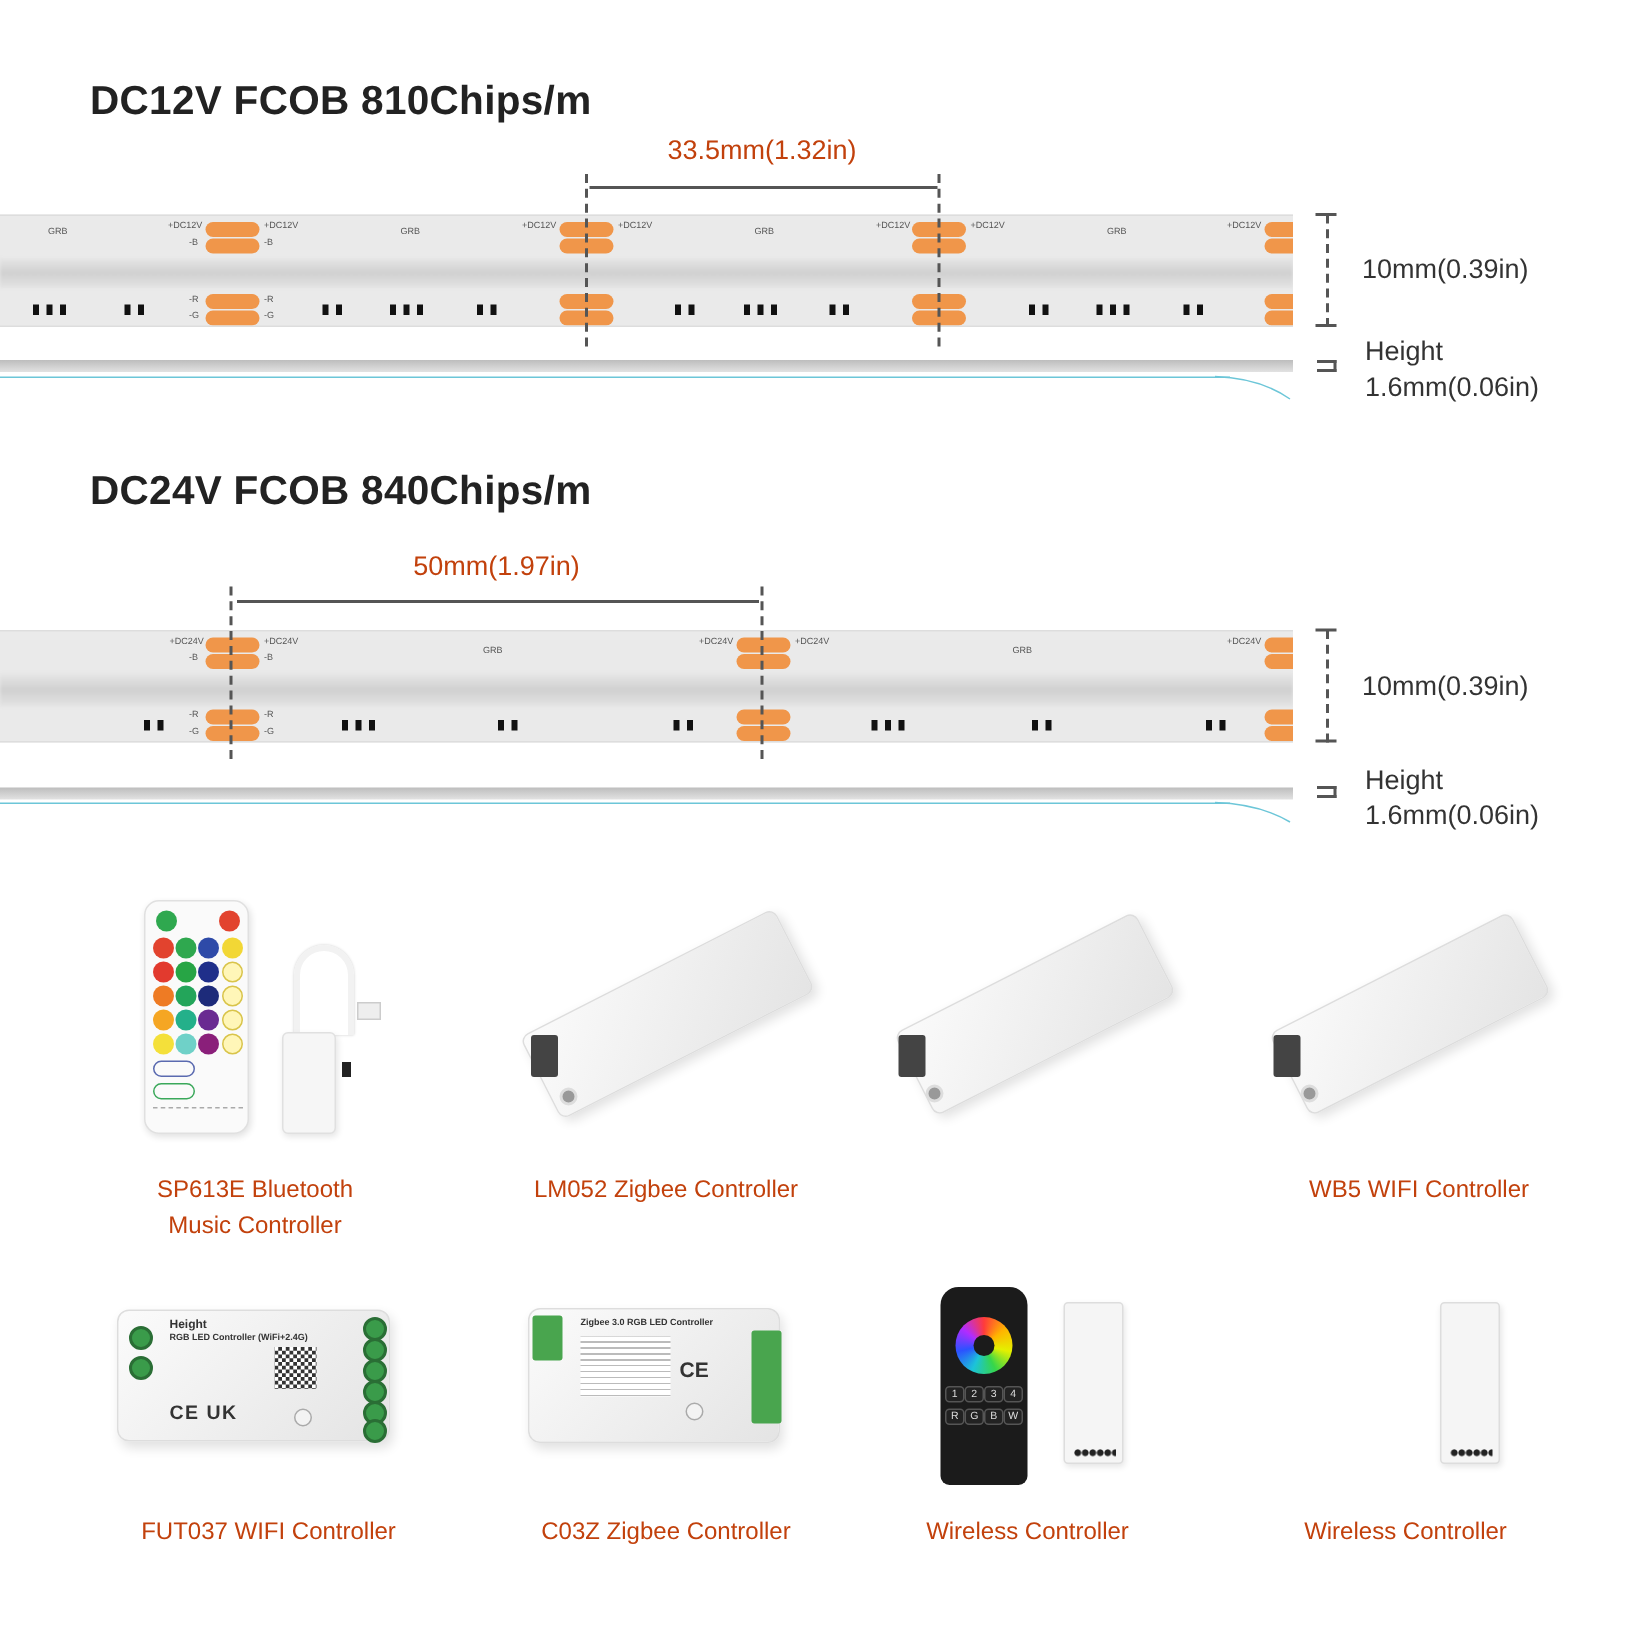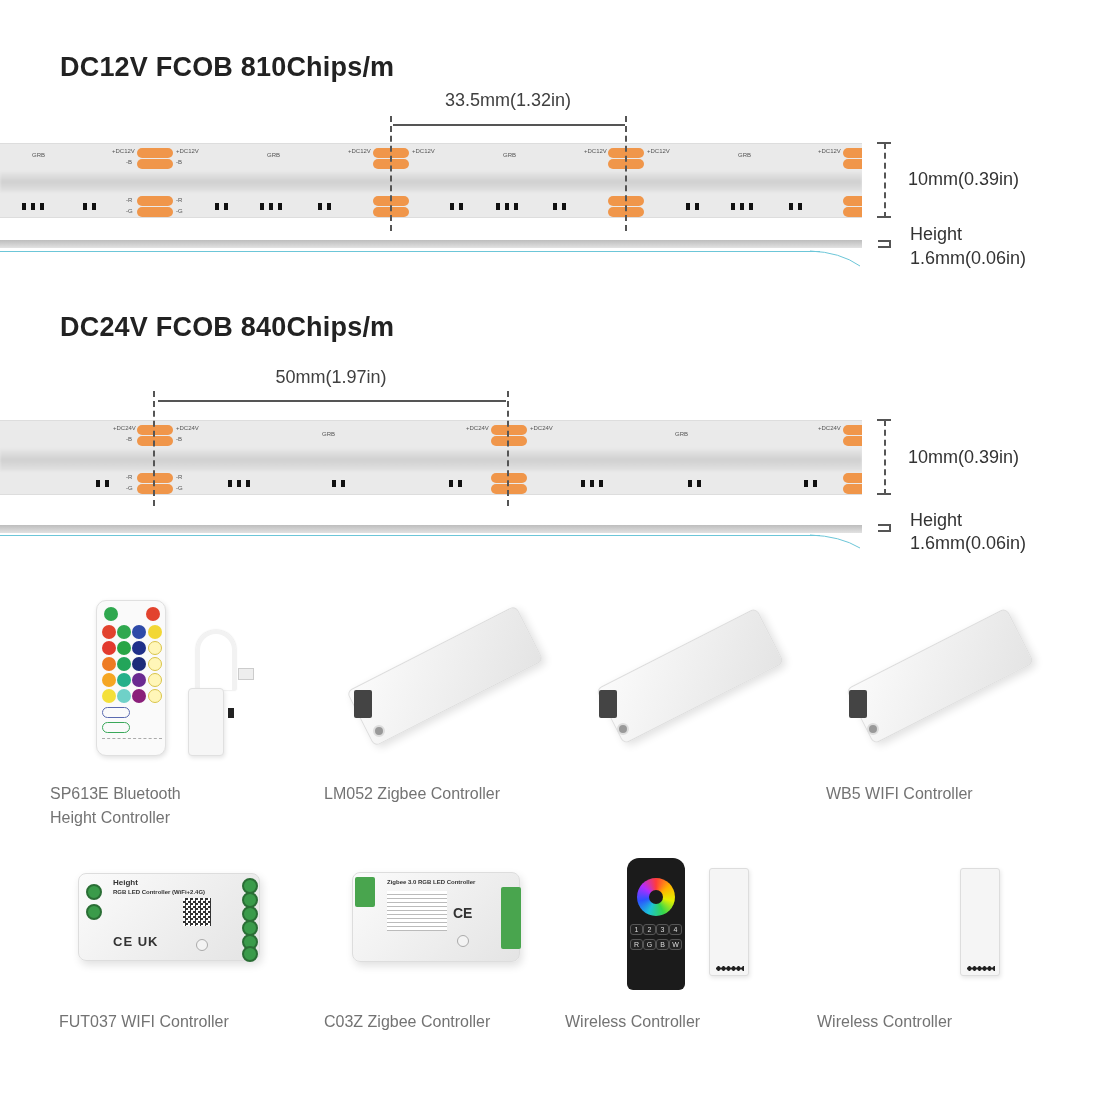--- a/index.html
+++ b/index.html
@@ -1,30 +1,30 @@
 <!DOCTYPE html>
 <html><head>
 <meta charset="utf-8">
 <style>
   * { box-sizing: border-box; margin: 0; padding: 0; }
   body { width: 1100px; height: 1100px; background: #ffffff; position: relative; overflow: hidden; font-family: "Liberation Sans", "DejaVu Sans", sans-serif; color: #333; }
   .abs { position: absolute; }
   .title { font-weight: bold; font-size: 27px; color: #222; letter-spacing: 0.2px; }
-  .dim-label { font-size: 18px; color: #404040; text-align: center; }
+  .dim-label { font-size: 18px; color: #c2410c; text-align: center; }
   .dim-line { height: 2px; background: #555; }
   .vdash { width: 0; border-left: 2px dashed #555; }
   .strip { background: #eaeaea; border-top: 1px solid #ddd; border-bottom: 1px solid #ddd; overflow: hidden; }
   .strip-mid { position: absolute; left: 0; right: 0; background: linear-gradient(#e6e6e6, #d0d0d0 50%, #e3e3e3); filter: blur(1px); }
   .pad { position: absolute; width: 36px; height: 10px; border-radius: 5px; background: #f0964a; }
   .tiny { position: absolute; font-size: 6px; color: #555; white-space: nowrap; }
   .chip { position: absolute; width: 4px; height: 7px; background: #111; }
   .side-text { font-size: 18px; color: #333; line-height: 24px; }
   .height-bar { height: 8px; background: linear-gradient(#bdbdbd, #e2e2e2); }
   .blue-line { height: 1px; background: #6cc6d8; }
-  .prod-label { font-size: 16px; color: #737373; line-height: 24px; position: absolute; width: 240px; }
+  .prod-label { font-size: 16px; color: #c2410c; line-height: 24px; text-align: center; position: absolute; width: 240px; }
   .device { position: absolute; background: linear-gradient(135deg, #fbfbfb, #e4e4e4); border: 1px solid #ddd; border-radius: 6px; box-shadow: 2px 4px 8px rgba(0,0,0,0.12); }
   .terminal-g { position: absolute; width: 16px; height: 16px; border-radius: 50%; background: #3a9b4a; border: 2px solid #2a6e35; }
   .btn-dot { position: absolute; width: 14px; height: 14px; border-radius: 50%; }
   .remote-key { position: absolute; width: 13px; height: 11px; border-radius: 3px; background: #222; border: 1px solid #555; font-size: 7px; color: #ddd; text-align: center; line-height: 10px; }
 </style>
 </head>
 <body>
 
 <div class="abs title" style="left:60px; top:52px;">DC12V FCOB 810Chips/m</div>
 
@@ -216,21 +216,21 @@
     <div class="abs" style="left:5px; top:121px; width:28px; height:11px; border:1px solid #3aa85a; border-radius:6px;"></div>
     <div class="abs" style="left:5px; top:137px; width:60px; height:8px; border-top:1px dashed #aaa;"></div>
   </div>
   <div class="abs" style="left:100px; top:30px; width:40px; height:60px; border:4px solid #f2f2f2; border-bottom:none; border-radius:20px 20px 0 0; box-shadow:0 0 2px #ccc;"></div>
   <div class="abs" style="left:92px; top:88px; width:36px; height:68px; background:#f6f6f6; border:1px solid #e0e0e0; border-radius:4px; box-shadow:1px 2px 4px rgba(0,0,0,0.1);"></div>
   <div class="abs" style="left:142px; top:68px; width:16px; height:12px; background:#eee; border:1px solid #ccc;"></div>
   <div class="abs" style="left:132px; top:108px; width:6px; height:10px; background:#222;"></div>
 </div>
 <div class="prod-label" style="left:50px; top:782px;">
   <div>SP613E Bluetooth</div>
-  <div>Height Controller</div>
+  <div>Music Controller</div>
 </div>
 
 <div class="abs" style="left:340px; top:600px; width:190px; height:160px;">
   <div class="device" style="left:10px; top:45px; width:190px; height:62px; transform:rotate(-27deg); transform-origin:center;"></div>
   <div class="abs" style="left:14px; top:90px; width:18px; height:28px; background:#444; border-radius:2px;"></div>
   <div class="abs" style="left:33px; top:125px; width:12px; height:12px; border-radius:50%; background:#999; border:2px solid #ddd;"></div>
 </div>
 <div class="prod-label" style="left:324px; top:782px;">
   <div>LM052 Zigbee Controller</div>
 </div>

